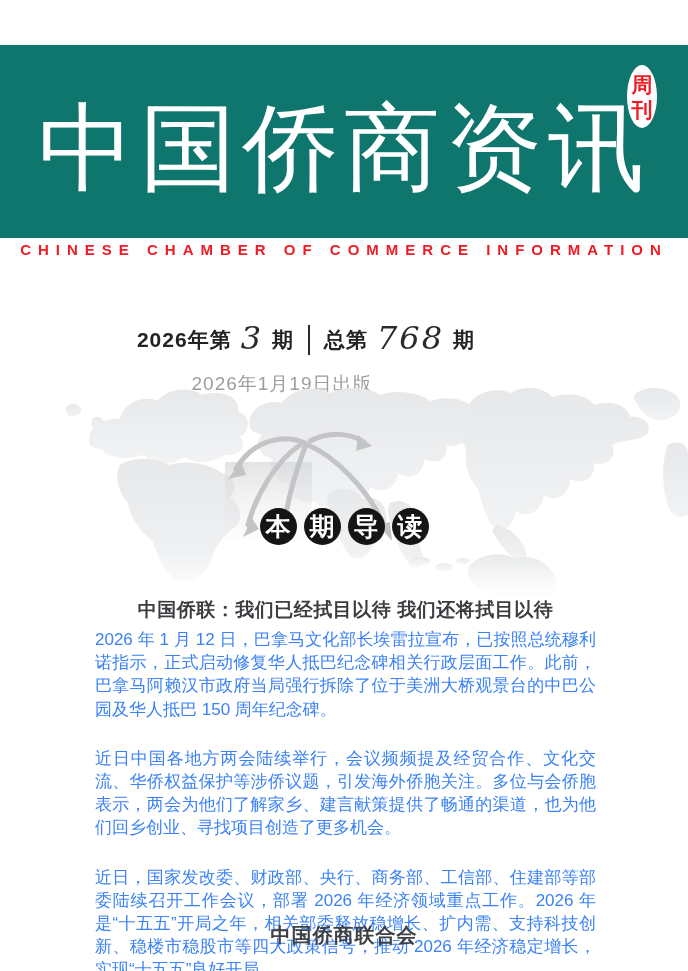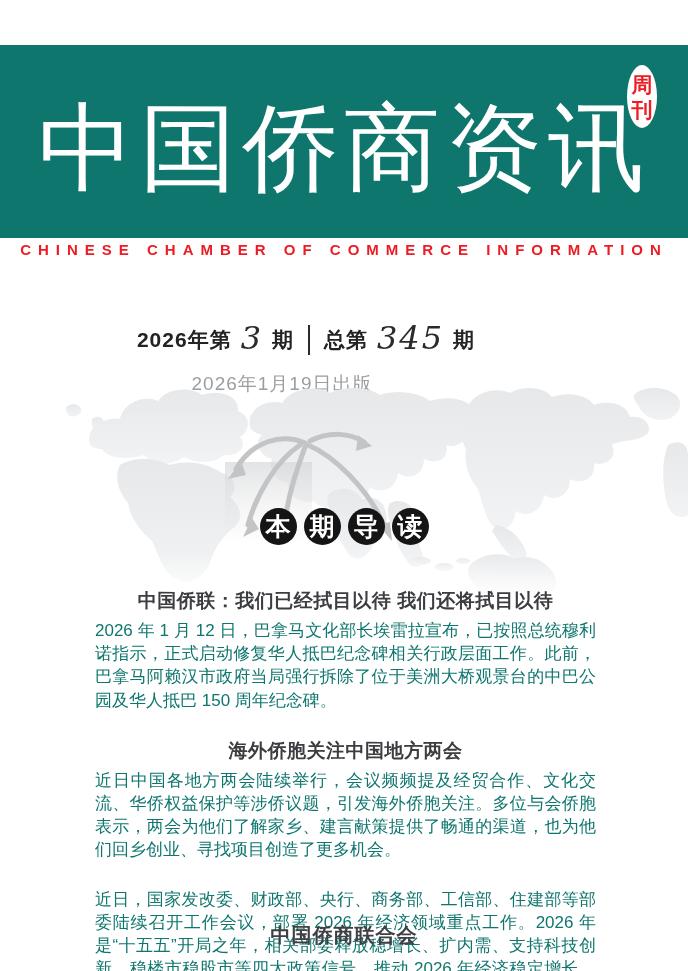--- a/index.html
+++ b/index.html
@@ -73,24 +73,24 @@
     display:flex; align-items:center; justify-content:center;
     font-size:25px; font-weight:700;
     text-shadow:0 0 1px #000;
   }
 
   
   .articles { position:absolute; top:584px; left:0; width:688px; }
   .article { padding:0 92px 0 95px; margin-bottom:26px; }
   .article h2 {
     text-align:center; font-size:19px; font-weight:700; color:#3c3d40;
-    margin:4px 0 5px; letter-spacing:0.5px;
+    margin:13px 0 5px; letter-spacing:0.5px;
   }
   .article p {
-    font-size:17px; line-height:23.2px; color:#0f766e;
+    font-size:17px; line-height:23.2px; color:#3b82f6;
     text-align:justify; text-justify:inter-ideograph;
   }
 
   .org-footer {
     position:absolute; top:922px; left:0; width:688px;
     text-align:center; font-size:20px; font-weight:700; color:#3e4044;
     letter-spacing:1px;
   }
 </style>
 </head>
@@ -107,21 +107,21 @@
   </header>
 
   <div class="subtitle-en">CHINESE CHAMBER OF COMMERCE INFORMATION</div>
 
   <div class="issue-line">
     <span>2026年第</span>
     <span class="script">3</span>
     <span>期</span>
     <span class="vbar"></span>
     <span>总第</span>
-    <span class="script">345</span>
+    <span class="script">768</span>
     <span>期</span>
   </div>
 
   <div class="pub-date">2026年1月19日出版</div>
 
   <div class="map-wrap">
     <svg width="688" height="215" viewBox="0 0 688 215">
       <defs>
         <linearGradient id="landFade" x1="0" y1="0" x2="0" y2="1">
           <stop offset="0" stop-color="#e7e8ea"></stop>
@@ -196,21 +196,20 @@
       <div class="badge">读</div>
     </div>
   </div>
 
   <main class="articles">
     <section class="article">
       <h2>中国侨联：我们已经拭目以待 我们还将拭目以待</h2>
       <p>2026 年 1 月 12 日，巴拿马文化部长埃雷拉宣布，已按照总统穆利诺指示，正式启动修复华人抵巴纪念碑相关行政层面工作。此前，巴拿马阿赖汉市政府当局强行拆除了位于美洲大桥观景台的中巴公园及华人抵巴 150 周年纪念碑。</p>
     </section>
     <section class="article">
-      <h2>海外侨胞关注中国地方两会</h2>
       <p>近日中国各地方两会陆续举行，会议频频提及经贸合作、文化交流、华侨权益保护等涉侨议题，引发海外侨胞关注。多位与会侨胞表示，两会为他们了解家乡、建言献策提供了畅通的渠道，也为他们回乡创业、寻找项目创造了更多机会。</p>
     </section>
     <section class="article">
       <p>近日，国家发改委、财政部、央行、商务部、工信部、住建部等部委陆续召开工作会议，部署 2026 年经济领域重点工作。2026 年是“十五五”开局之年，相关部委释放稳增长、扩内需、支持科技创新、稳楼市稳股市等四大政策信号，推动 2026 年经济稳定增长，实现“十五五”良好开局。</p>
     </section>
   </main>
 
   <footer class="org-footer">中国侨商联合会</footer>
 </div>
 

